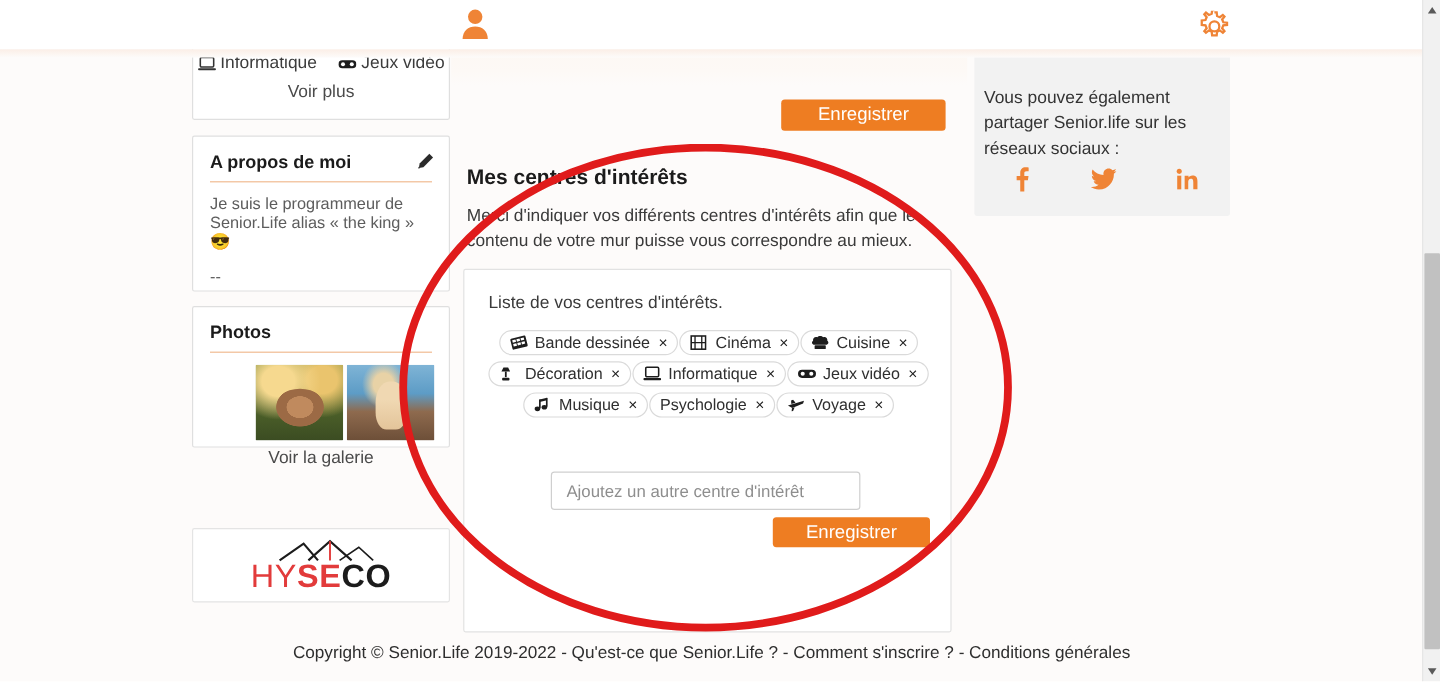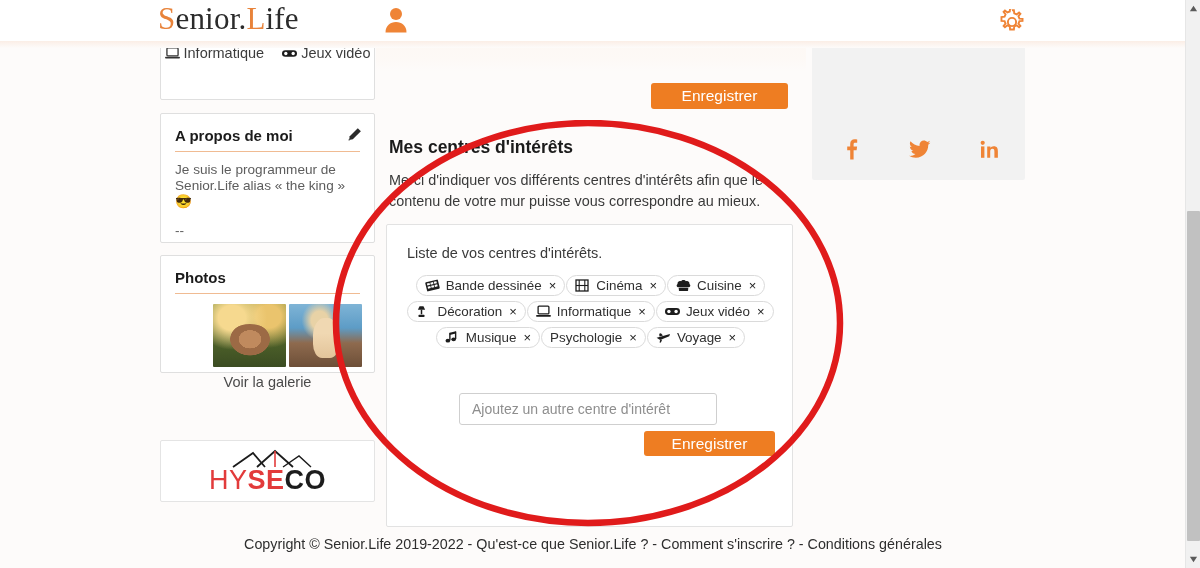--- a/index.html
+++ b/index.html
@@ -376,20 +376,21 @@
       </span>
       <span>
         <svg class="ic" width="15" height="13" viewBox="0 0 18 11">
           <rect x="0" y="1.5" width="18" height="8" rx="4" fill="#1d1d1d"></rect>
           <circle cx="4.6" cy="5.5" r="2" fill="#fff"></circle>
           <circle cx="13.4" cy="5.5" r="2" fill="#fff"></circle>
         </svg>
         <span>Jeux vidéo</span>
       </span>
     </div>
+    <div class="lc-more">Voir plus</div>
   </div>
 
   <div class="lc-about">
     <div class="card-title">A propos de moi</div>
     <svg class="pencil-icon" viewBox="0 0 16 16">
       <path d="M11.5 1.2l3.3 3.3-8.6 8.6-4 .7.7-4z" fill="#2b2b2b"></path>
       <path d="M1.6 14.4l1.6-.3-1.3-1.3z" fill="#2b2b2b"></path>
     </svg>
     <div class="card-rule"></div>
     <div class="about-text">Je suis le programmeur de Senior.Life alias « the king » 😎</div>
@@ -541,20 +542,21 @@
         <span class="x">×</span>
       </span>
 
     </div>
 
     <input class="chip-input" type="text" placeholder="Ajoutez un autre centre d'intérêt" style="">
     <button class="btn-orange btn-save-box">Enregistrer</button>
   </div>
 
   <div class="rc-card">
+    <div class="rc-text">Vous pouvez également partager Senior.life sur les réseaux sociaux :</div>
     <div class="rc-socials">
       <span class="soc">
         <svg width="13" height="22" viewBox="0 0 13 22">
           <path d="M8.6 21.5 V12.2 H11.6 L12.1 8.6 H8.6 V6.4 C8.6 5.4 8.9 4.7 10.4 4.7 H12.2 V1.5 C11.9 1.4 10.8 1.3 9.6 1.3 C7 1.3 5.2 2.9 5.2 5.9 V8.6 H2.2 V12.2 H5.2 V21.5 Z" fill="#ef8436"></path>
         </svg>
       </span>
       <span class="soc">
         <svg width="22" height="19" viewBox="0 0 22 19">
           <path d="M21.5 2.6 c-.8.35-1.65.6-2.55.7 .92-.55 1.62-1.42 1.95-2.46 -.86.5-1.8.88-2.82 1.08C17.27 1.06 16.14.5 14.88.5c-2.42 0-4.38 1.96-4.38 4.38 0 .34.04.68.11 1C6.96 5.7 3.7 3.94 1.5 1.26c-.38.65-.6 1.4-.6 2.2 0 1.52.77 2.86 1.95 3.64-.72-.02-1.4-.22-1.98-.55v.06c0 2.12 1.5 3.9 3.5 4.3-.37.1-.76.15-1.16.15-.28 0-.56-.03-.82-.08.56 1.74 2.18 3.01 4.1 3.05-1.5 1.18-3.4 1.88-5.46 1.88-.36 0-.7-.02-1.05-.06 1.95 1.25 4.26 1.98 6.74 1.98 8.1 0 12.52-6.7 12.52-12.5 0-.19 0-.38-.01-.57.86-.62 1.6-1.4 2.19-2.28z" fill="#ef8436"></path>
         </svg>
@@ -564,21 +566,20 @@
           <rect x="1" y="6.4" width="3.4" height="11.4" fill="#ef8436"></rect>
           <circle cx="2.7" cy="2.8" r="2.1" fill="#ef8436"></circle>
           <path d="M7.2 6.4 h3.25 v1.56 c.46-.85 1.6-1.74 3.28-1.74 3.5 0 4.15 2.2 4.15 5.06 v6.52 H14.4 v-5.78 c0-1.38-.03-3.15-1.95-3.15-1.95 0-2.25 1.5-2.25 3.05 v5.88 H7.2 Z" fill="#ef8436"></path>
         </svg>
       </span>
     </div>
   </div>
 
   <div class="header-shadow"></div>
   <div class="header">
-    <div class="logo"><span class="s1">S</span><span class="s2">enior.</span><span class="s3">L</span><span class="s4">ife</span></div>
     <svg class="avatar-icon" viewBox="0 0 24 26">
       <circle cx="12" cy="7" r="6" fill="#ef8436"></circle>
       <path d="M1.5 25.5 C1.5 18.8 6.2 15 12 15 C17.8 15 22.5 18.8 22.5 25.5 Z" fill="#ef8436"></path>
     </svg>
     <svg class="gear-icon" viewBox="0 0 26 26">
       <g fill="none" stroke="#ef8436" stroke-width="1.9">
         <circle cx="13" cy="13" r="4.1"></circle>
         <path d="M13 1.3 l1.9 0 .35 3.1 2.35 .98 2.45-1.95 1.35 1.35 -1.95 2.45 .98 2.35 3.1 .35 0 1.9 -3.1 .35 -.98 2.35 1.95 2.45 -1.35 1.35 -2.45-1.95 -2.35 .98 -.35 3.1 -1.9 0 -1.9 0 -.35-3.1 -2.35-.98 -2.45 1.95 -1.35-1.35 1.95-2.45 -.98-2.35 -3.1-.35 0-1.9 0-1.9 3.1-.35 .98-2.35 -1.95-2.45 1.35-1.35 2.45 1.95 2.35-.98 .35-3.1 1.9 0"></path>
       </g>
     </svg>

